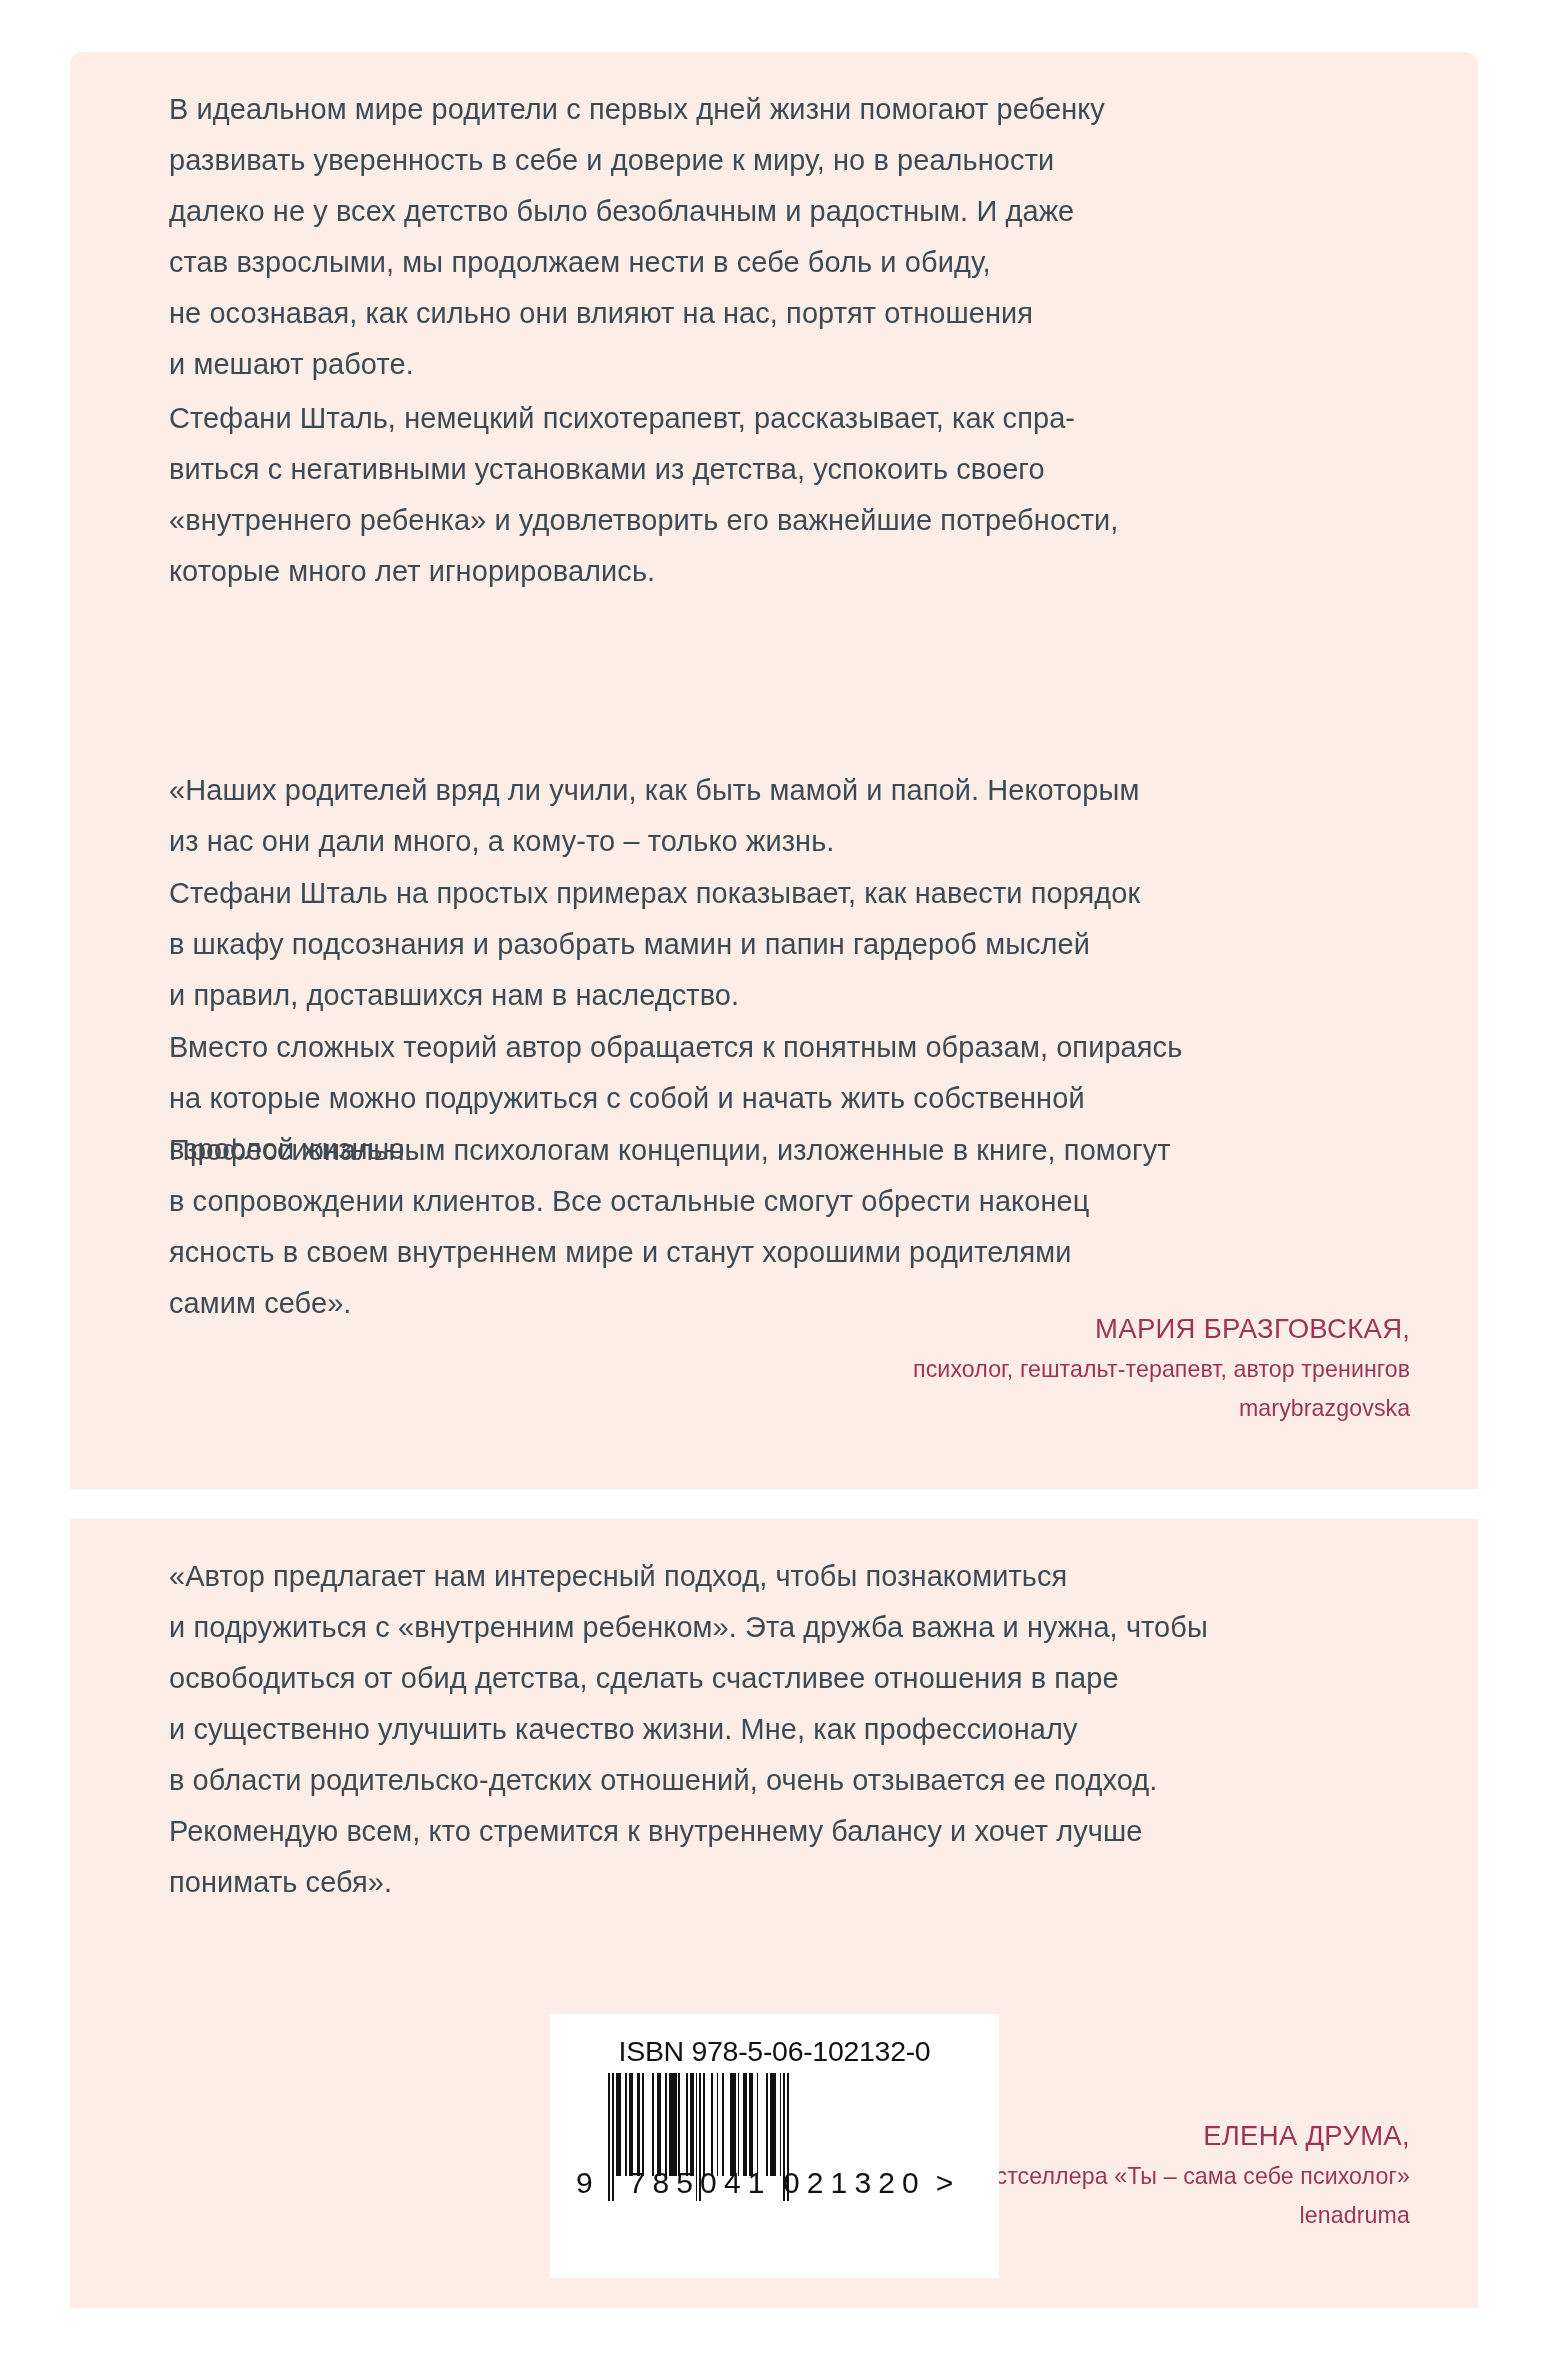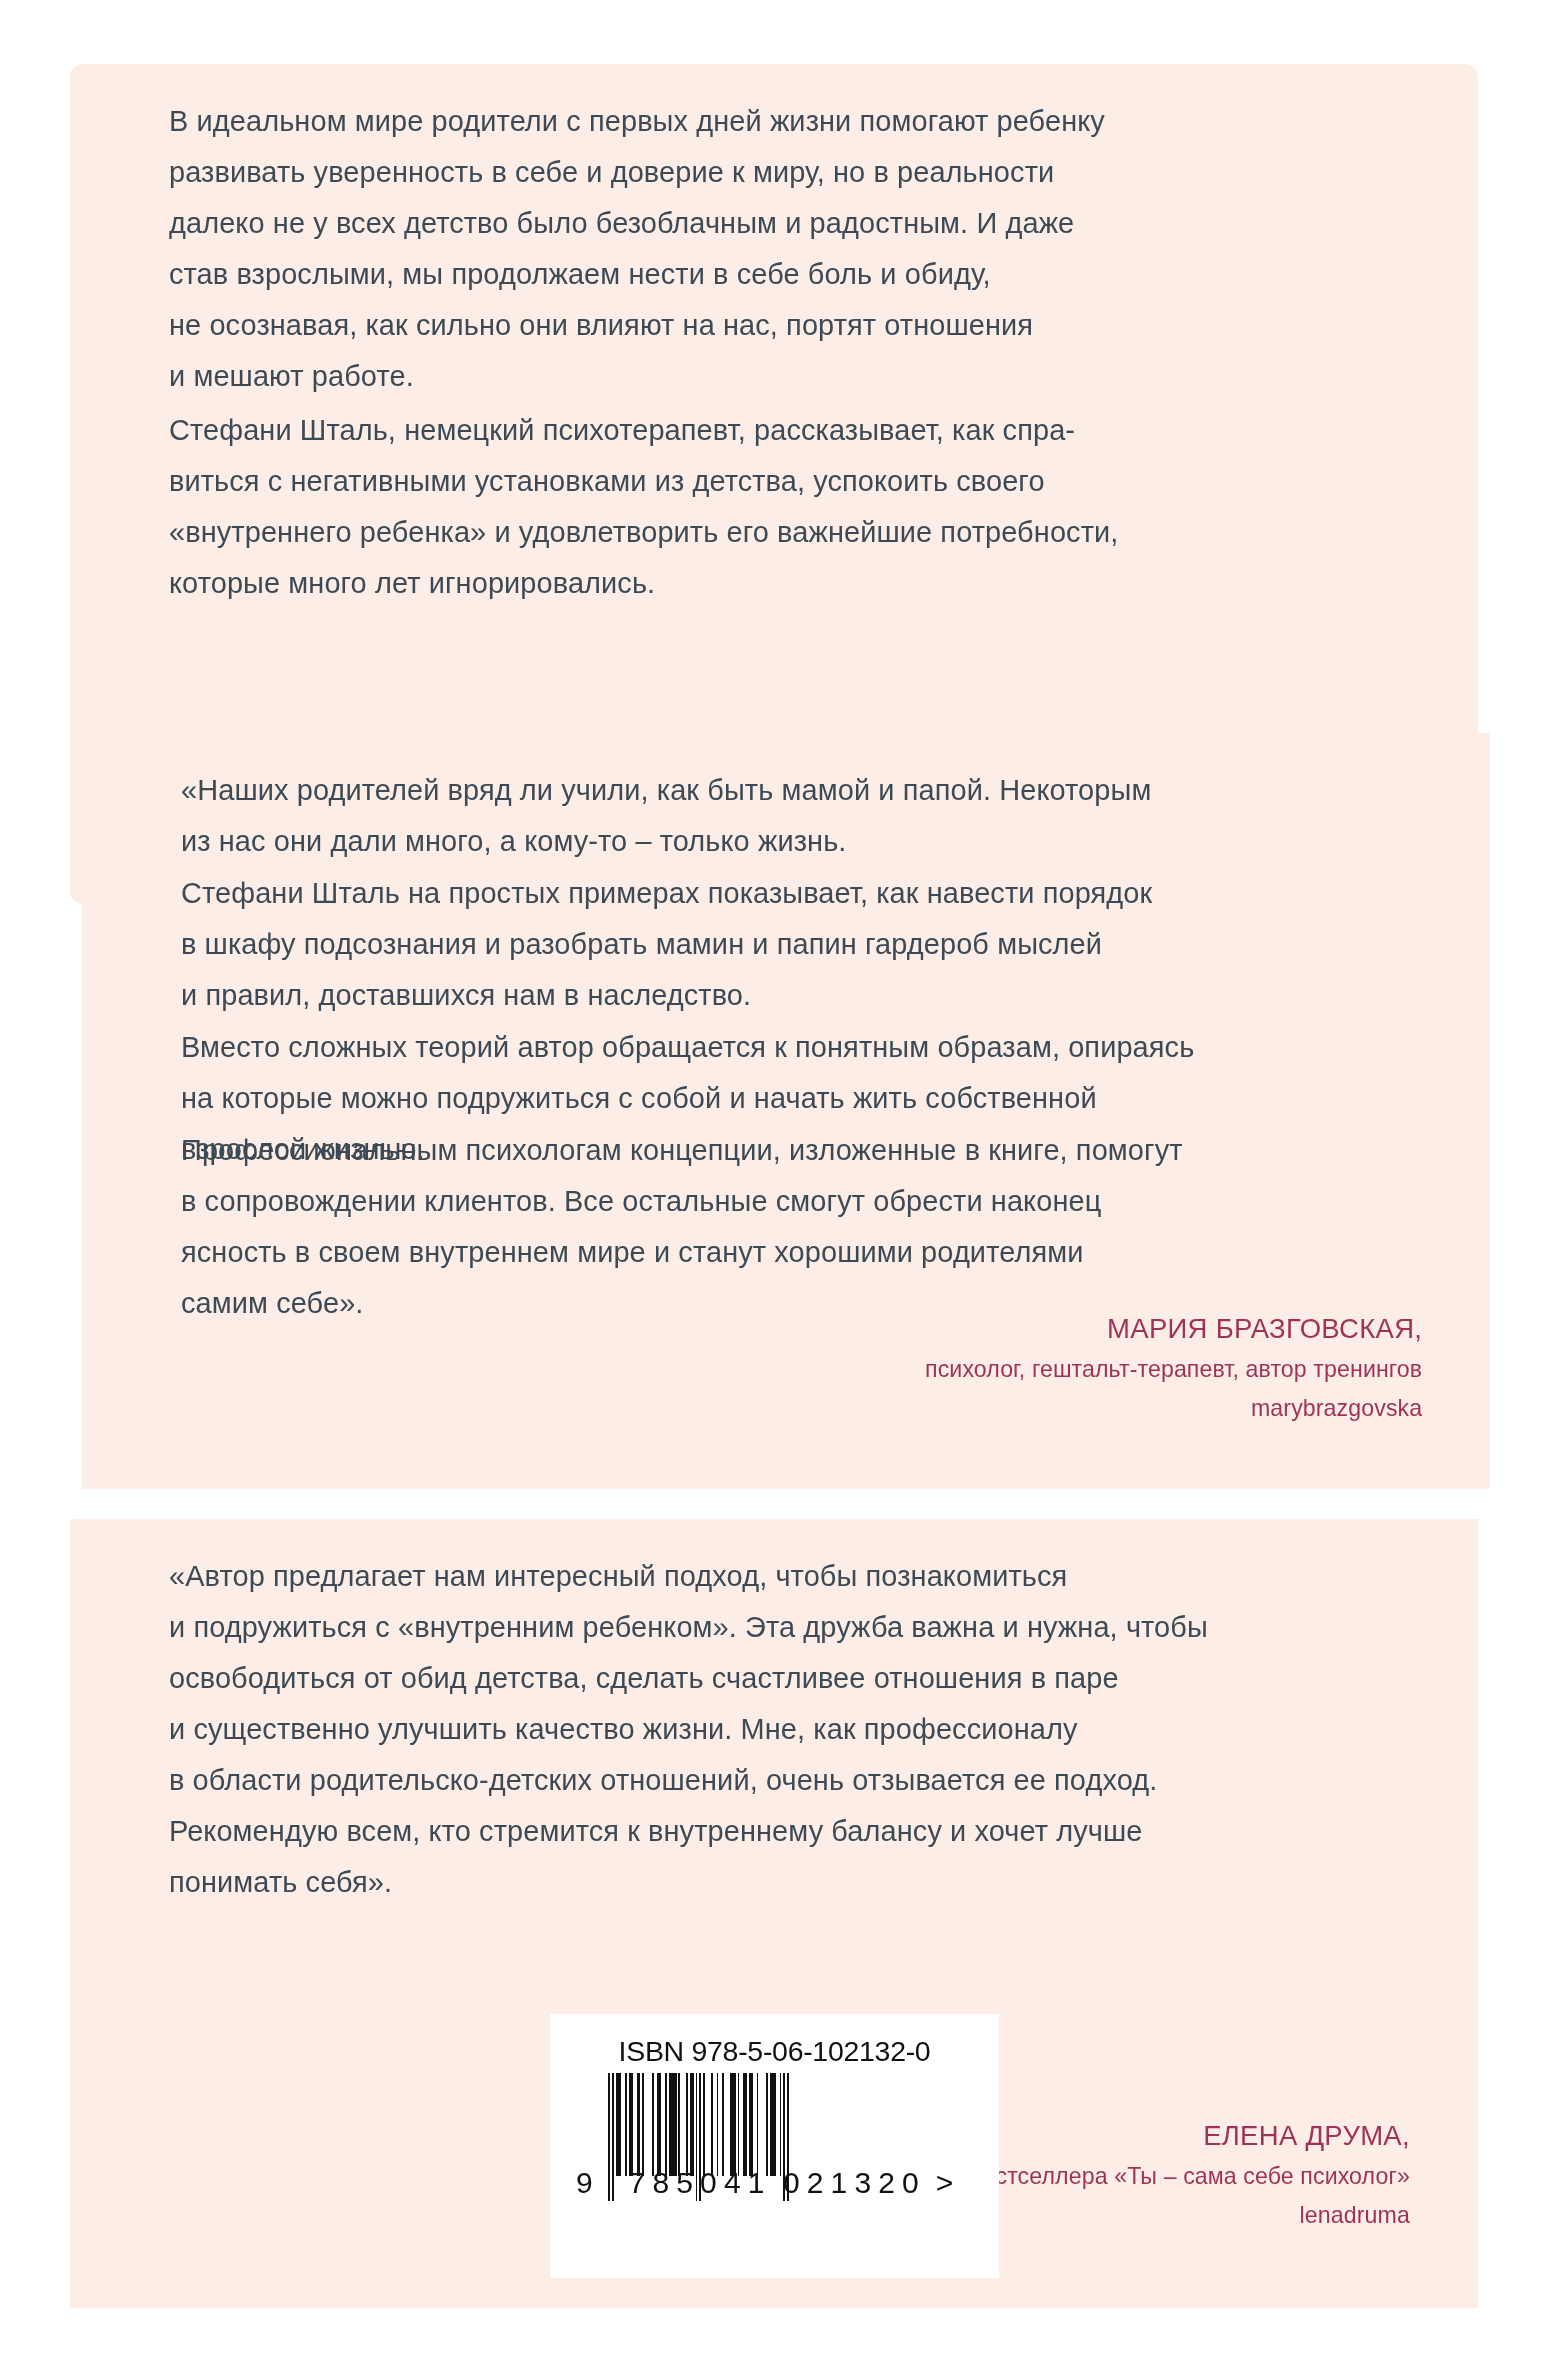--- a/index.html
+++ b/index.html
@@ -24,22 +24,22 @@
 
   
   .panel {
     position: absolute;
     left: 70px;
     width: 1408px;
     background: #fceee7;
     box-sizing: border-box;
   }
 
-  #panel-intro   { top: 64px;   height: 840px; border-radius: 13px; }
-  #panel-quote-1 { top: 733px;  height: 756px; margin-left: 12px; }
+  #panel-intro   { top: 52px;   height: 840px; border-radius: 13px; }
+  #panel-quote-1 { top: 733px;  height: 756px; }
   #panel-quote-2 { top: 1519px; height: 789px; }
 
   
   .body-text {
     position: absolute;
     left: 99px;
     right: 57px;
     color: #3d4a55;
     font-size: 30px;
     line-height: 51px;

